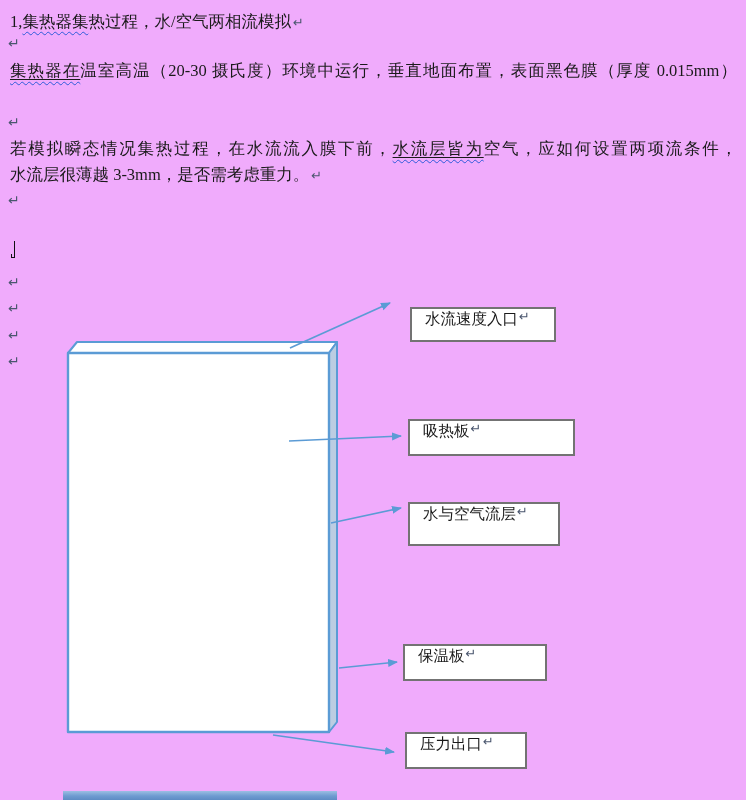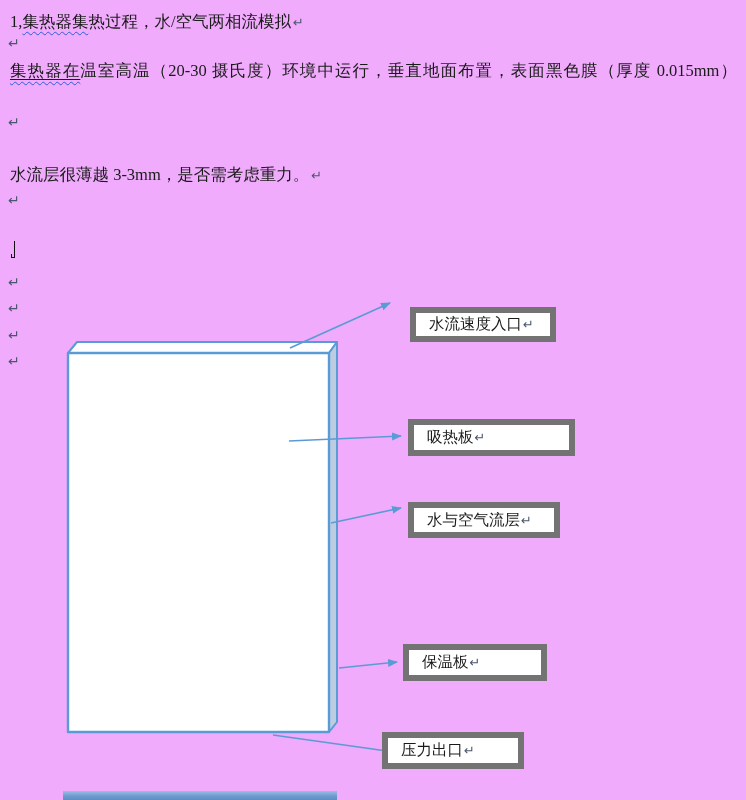--- a/index.html
+++ b/index.html
@@ -23,22 +23,22 @@
   .eol{font-size:13px;color:#4a566e;font-family:"DejaVu Sans",sans-serif;margin-left:2px;}
   .caret{
     display:inline-block;width:0;height:17px;border-left:1.6px solid #111;
     vertical-align:-3px;margin-left:4px;position:relative;
   }
   .caret::after{
     content:"";position:absolute;left:-4px;bottom:0;width:3px;height:3px;
     border-left:1px solid #111;border-bottom:1px solid #111;
   }
   .labelbox{
-    position:absolute;background:#fff;border:6px solid #737373;
-    font-size:15.5px;color:#1a1a1a;display:flex;align-items:center;
+    position:absolute;background:#fff;border:2px solid #737373;
+    font-size:15.5px;color:#1a1a1a;display:flex;align-items:flex-start;
     padding-left:13px;box-sizing:border-box;
   }
   .labelbox .eol{margin-left:1px;}
   svg{position:absolute;left:0;top:0;}
   #bottom-bar{
     position:absolute;left:63px;top:791px;width:274px;height:9px;
     background:linear-gradient(to bottom,#9cbee3 0%,#6f9bd0 55%,#5e8cc4 100%);
   }
 </style>
 </head>
@@ -51,20 +51,23 @@
   </div>
 
   <div class="pmark" style="top:30px">↵</div>
 
   <div class="line just" style="top:58px">
     <span class="u uwavy"><span class="inner">集热器在</span></span><span>温室高温（20-30 摄氏度）环境中运行，垂直地面布置，表面黑色膜（厚度 0.015mm）</span>
   </div>
 
   <div class="pmark" style="top:109px">↵</div>
 
+  <div class="line just" style="top:136px">
+    <span>若模拟瞬态情况集热过程，在水流流入膜下前，</span><span class="u uwavy"><span class="inner">水流层皆为</span></span><span>空气，应如何设置两项流条件，</span>
+  </div>
   <div class="line" style="top:162px">
     <span>水流层很薄越 3-3mm，是否需考虑重力。</span><span class="eol">↵</span>
   </div>
 
   <div class="pmark" style="top:187px">↵</div>
 
   <div class="line" style="top:237px">
     <span class="caret"></span>
   </div>
 
@@ -94,28 +97,28 @@
   </svg>
 
   <div class="labelbox" style="left:410px;top:307px;width:146px;height:35px">
     <span>水流速度入口</span>
       <span class="eol">↵</span>
   </div>
   <div class="labelbox" style="left:408px;top:419px;width:167px;height:37px">
     <span>吸热板</span>
       <span class="eol">↵</span>
   </div>
-  <div class="labelbox" style="left:408px;top:502px;width:152px;height:36px">
+  <div class="labelbox" style="left:408px;top:502px;width:152px;height:44px">
     <span>水与空气流层</span>
       <span class="eol">↵</span>
   </div>
   <div class="labelbox" style="left:403px;top:644px;width:144px;height:37px">
     <span>保温板</span>
       <span class="eol">↵</span>
   </div>
-  <div class="labelbox" style="left:382px;top:732px;width:142px;height:37px">
+  <div class="labelbox" style="left:405px;top:732px;width:122px;height:37px">
     <span>压力出口</span>
       <span class="eol">↵</span>
   </div>
 
   <div id="bottom-bar"></div>
 
 </div>
 
 </body></html>

